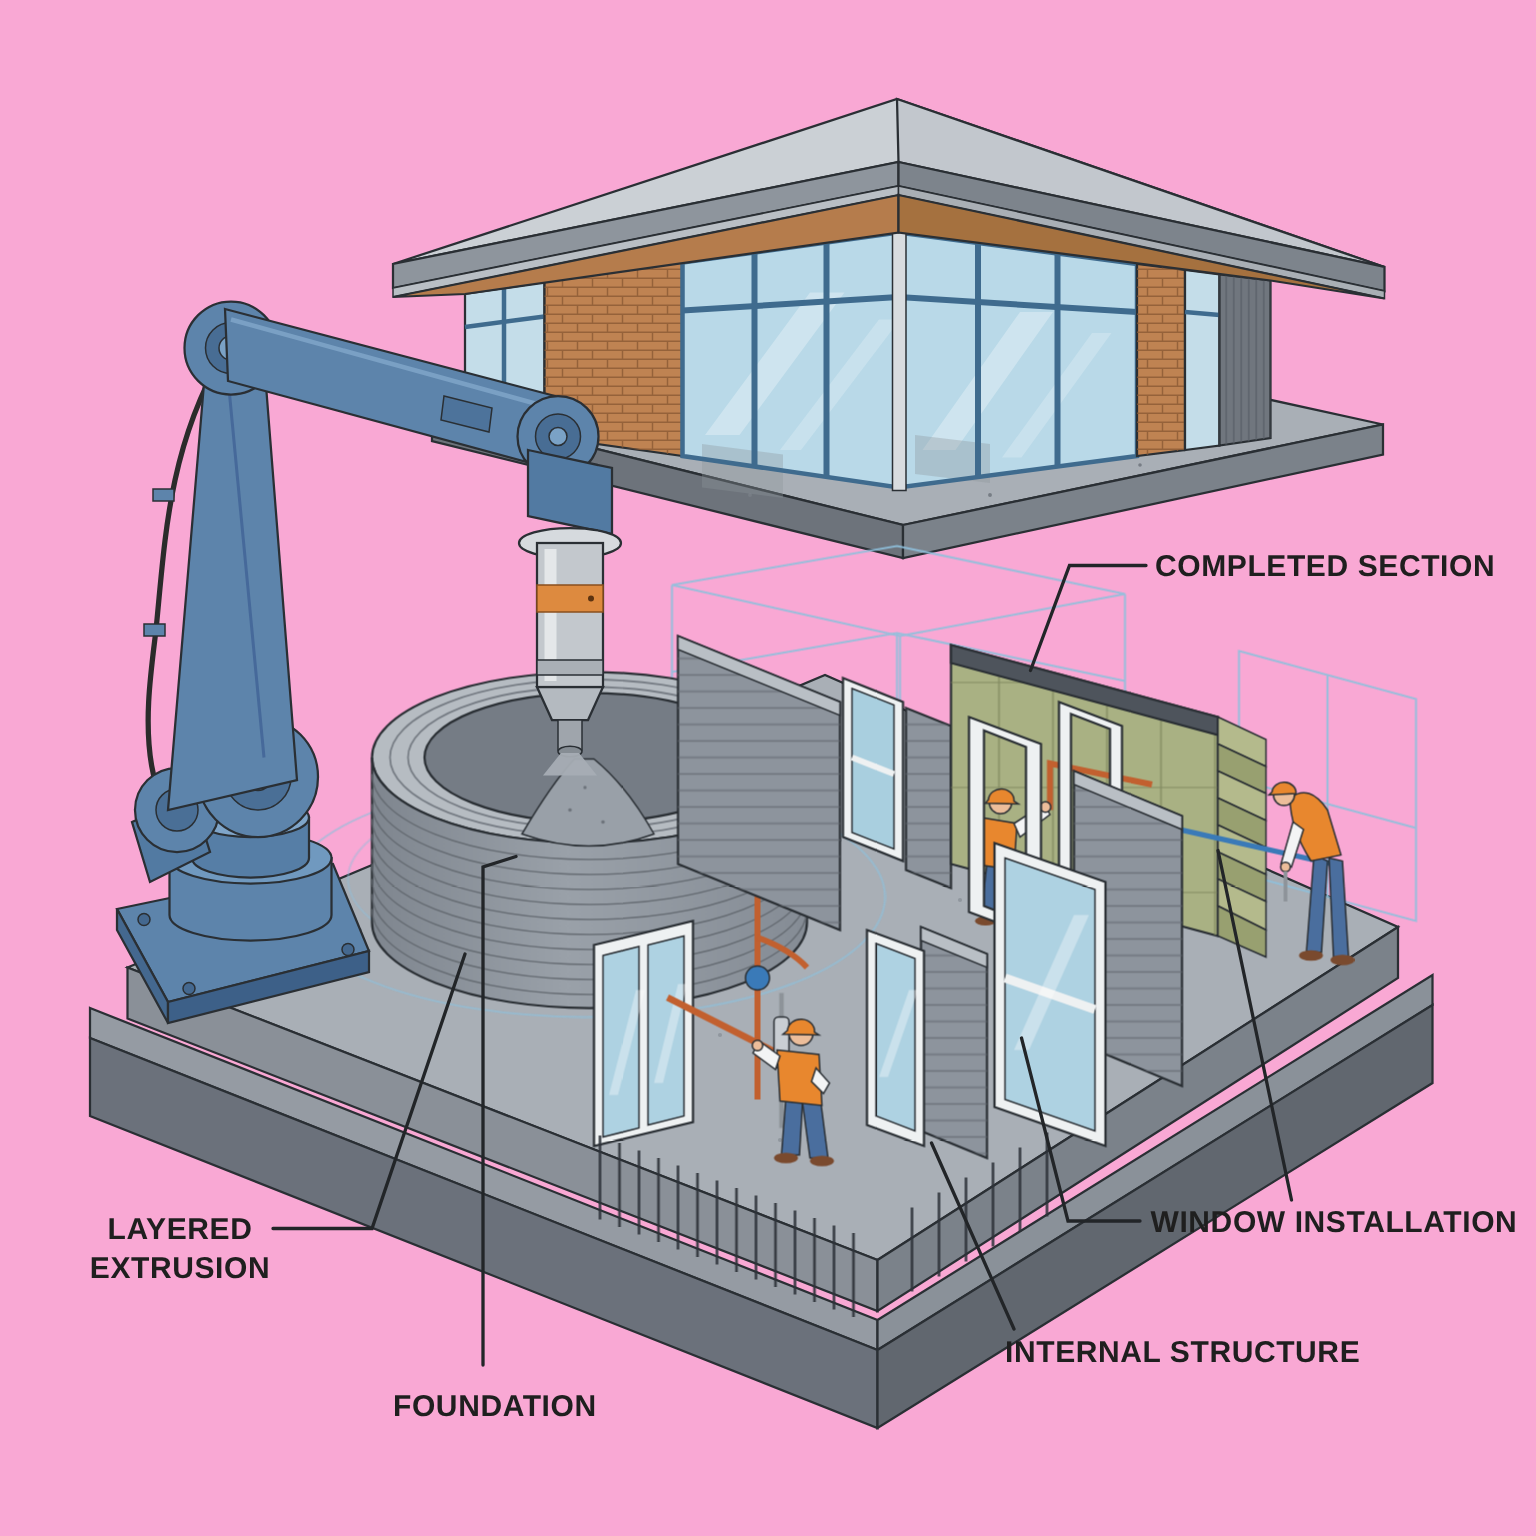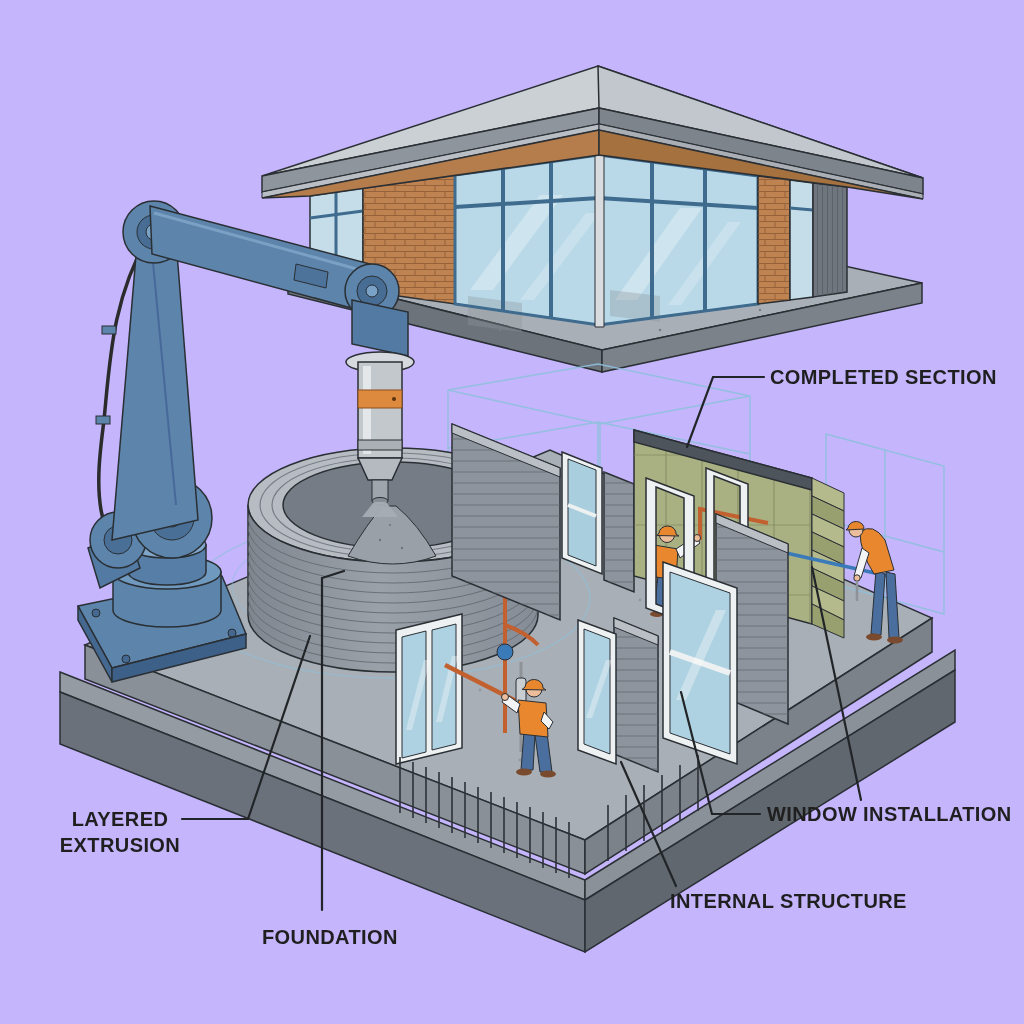--- a/index.html
+++ b/index.html
@@ -1,16 +1,16 @@
 <!DOCTYPE html>
 <html><head>
 <meta charset="utf-8">
 <style>
   html,body{margin:0;padding:0;background:#fff;}
-  #stage{position:relative;width:1024px;height:1024px;background:#c4b5fd;overflow:hidden;
+  #stage{position:relative;width:1024px;height:1024px;background:#f9a8d4;overflow:hidden;
          font-family:"Liberation Sans", sans-serif;}
   svg{position:absolute;left:0;top:0;}
   .lbl{font-family:"Liberation Sans", sans-serif;font-size:20px;font-weight:700;
        fill:#1f1f1f;letter-spacing:0.4px;}
   .leader{stroke:#222528;stroke-width:2.2;fill:none;stroke-linecap:round;}
   .oln{stroke:#2a2f34;stroke-width:1.5;}
   .thin{stroke:#2a2f34;stroke-width:1;}
 </style>
 </head>
 <body>

